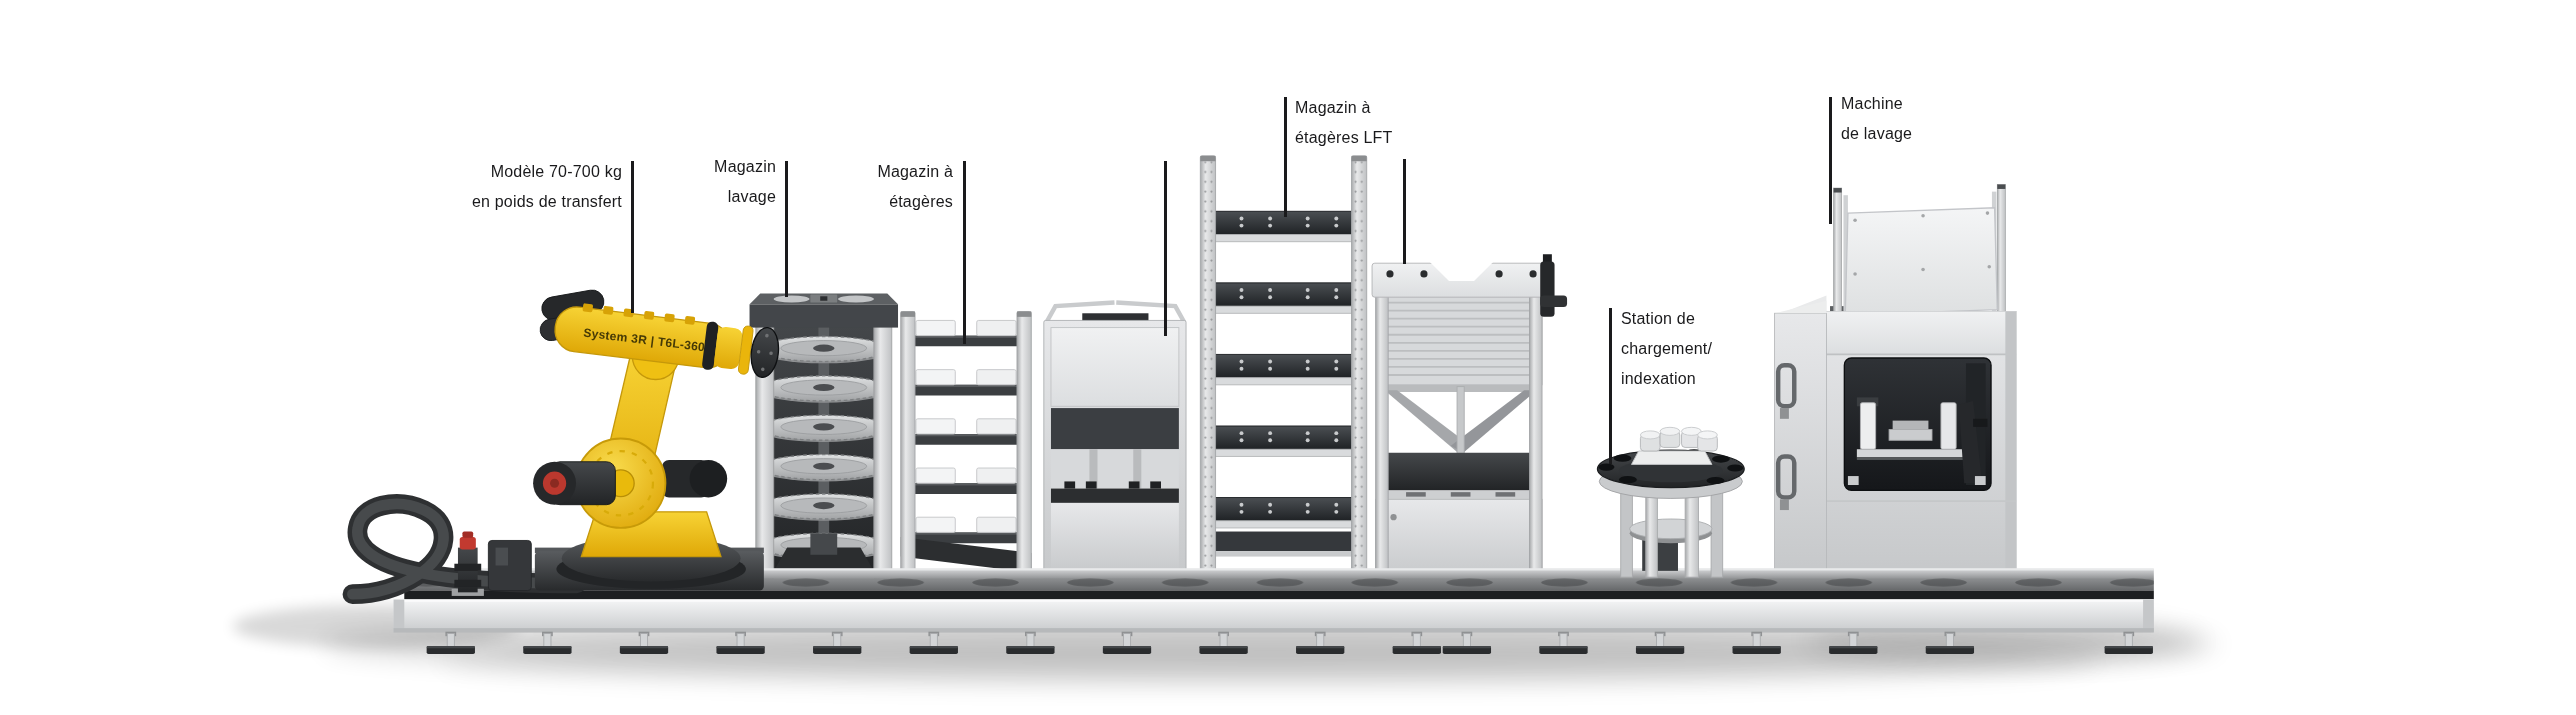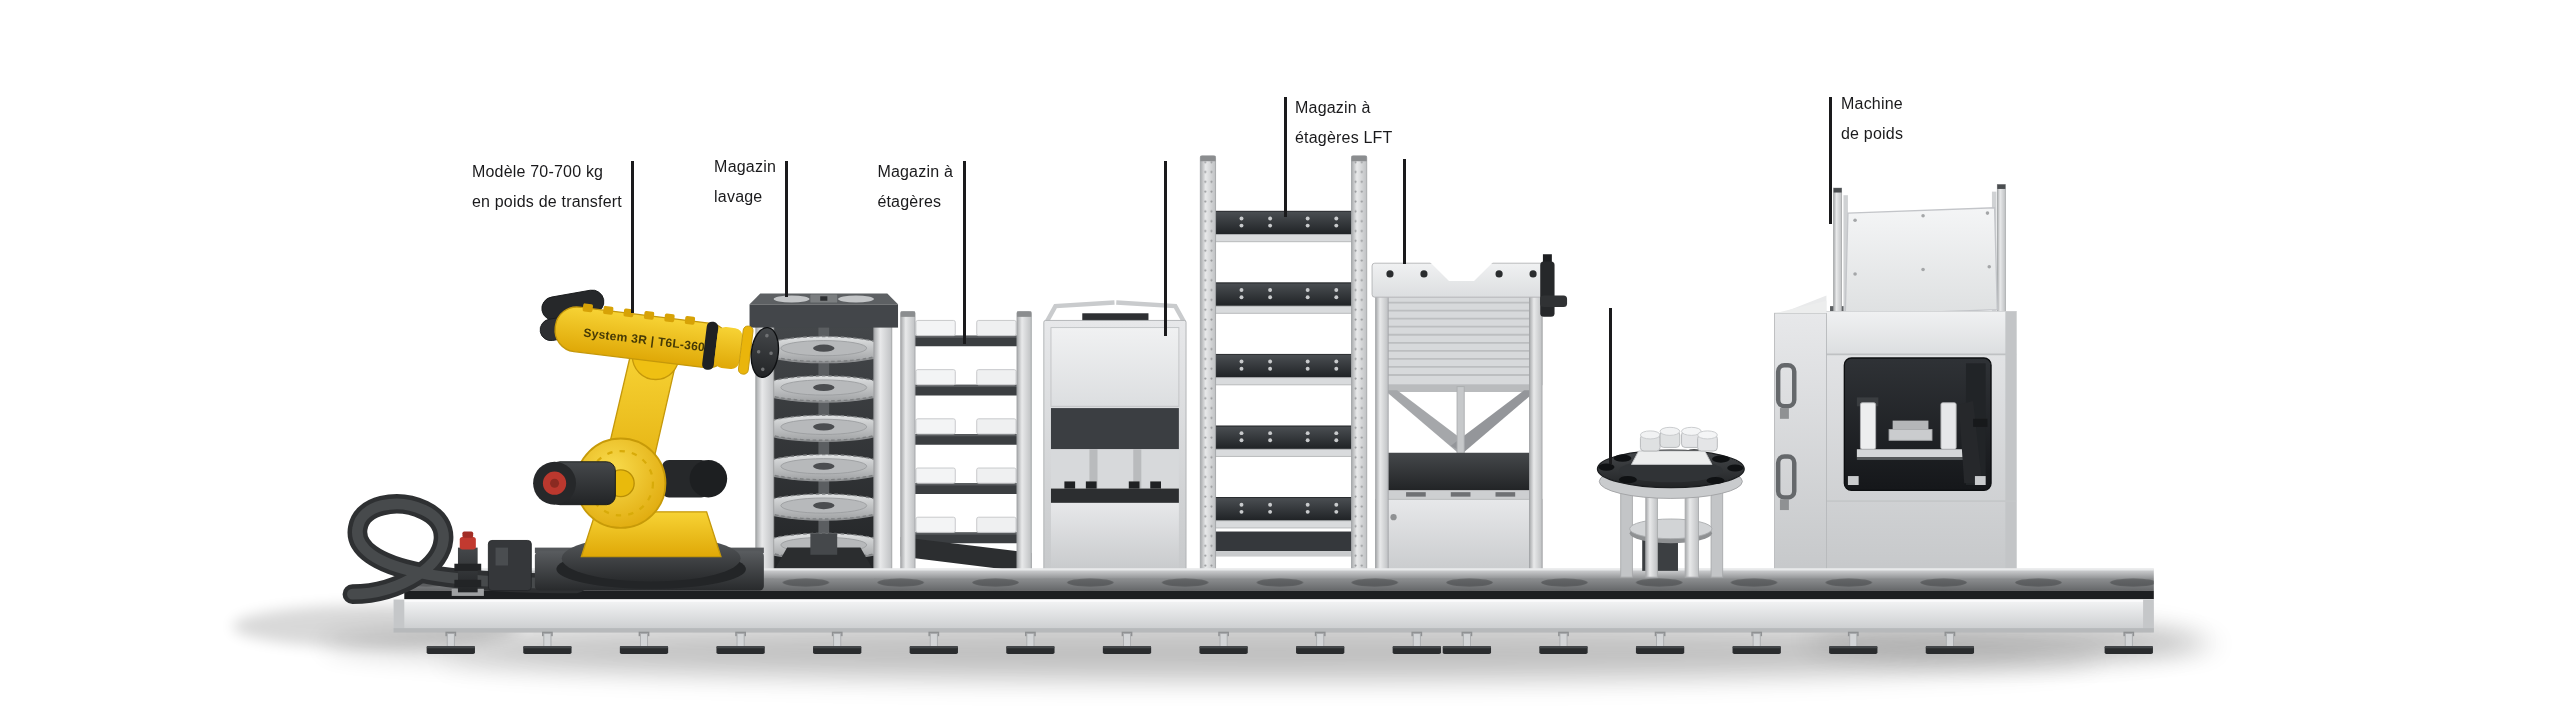--- a/index.html
+++ b/index.html
@@ -5,21 +5,21 @@
   html,body{margin:0;padding:0;background:#ffffff;}
   .canvas{
     position:relative;width:2576px;height:716px;background:#ffffff;overflow:hidden;
     font-family:"Liberation Sans", sans-serif;
   }
   .scene{position:absolute;left:0;top:0;width:2576px;height:716px;}
   .callout{
     position:absolute;color:#1a1a1c;font-size:16px;line-height:30px;
     letter-spacing:0.2px;white-space:nowrap;
   }
-  .callout.right{}
+  .callout.right{text-align:right;}
   .callout.left{text-align:left;}
   .cl{display:block;}
   .leader{position:absolute;width:2.7px;background:#1a1a1c;}
 </style>
 </head>
 <body>
 
 <div class="canvas">
 
 <svg class="scene" viewBox="0 0 2880 800" xmlns="http://www.w3.org/2000/svg">
@@ -435,22 +435,27 @@
 <div class="leader" style="left:1164px;top:161px;height:175px;"></div>
 
 <div class="callout left" style="left:1295px;top:93px;">
   <span class="cl">Magazin à</span>
   <span class="cl">étagères LFT</span>
 </div>
 <div class="leader" style="left:1284px;top:97px;height:120px;"></div>
 
 <div class="leader" style="left:1403px;top:159px;height:105px;"></div>
 
+<div class="callout left" style="left:1621px;top:304px;">
+  <span class="cl">Station de</span>
+  <span class="cl">chargement/</span>
+  <span class="cl">indexation</span>
+</div>
 <div class="leader" style="left:1609px;top:308px;height:156px;"></div>
 
 <div class="callout left" style="left:1841px;top:89px;">
   <span class="cl">Machine</span>
-  <span class="cl">de poids</span>
+  <span class="cl">de lavage</span>
 </div>
 <div class="leader" style="left:1829px;top:97px;height:127px;"></div>
 
 </div>
 
 
 </body></html>

